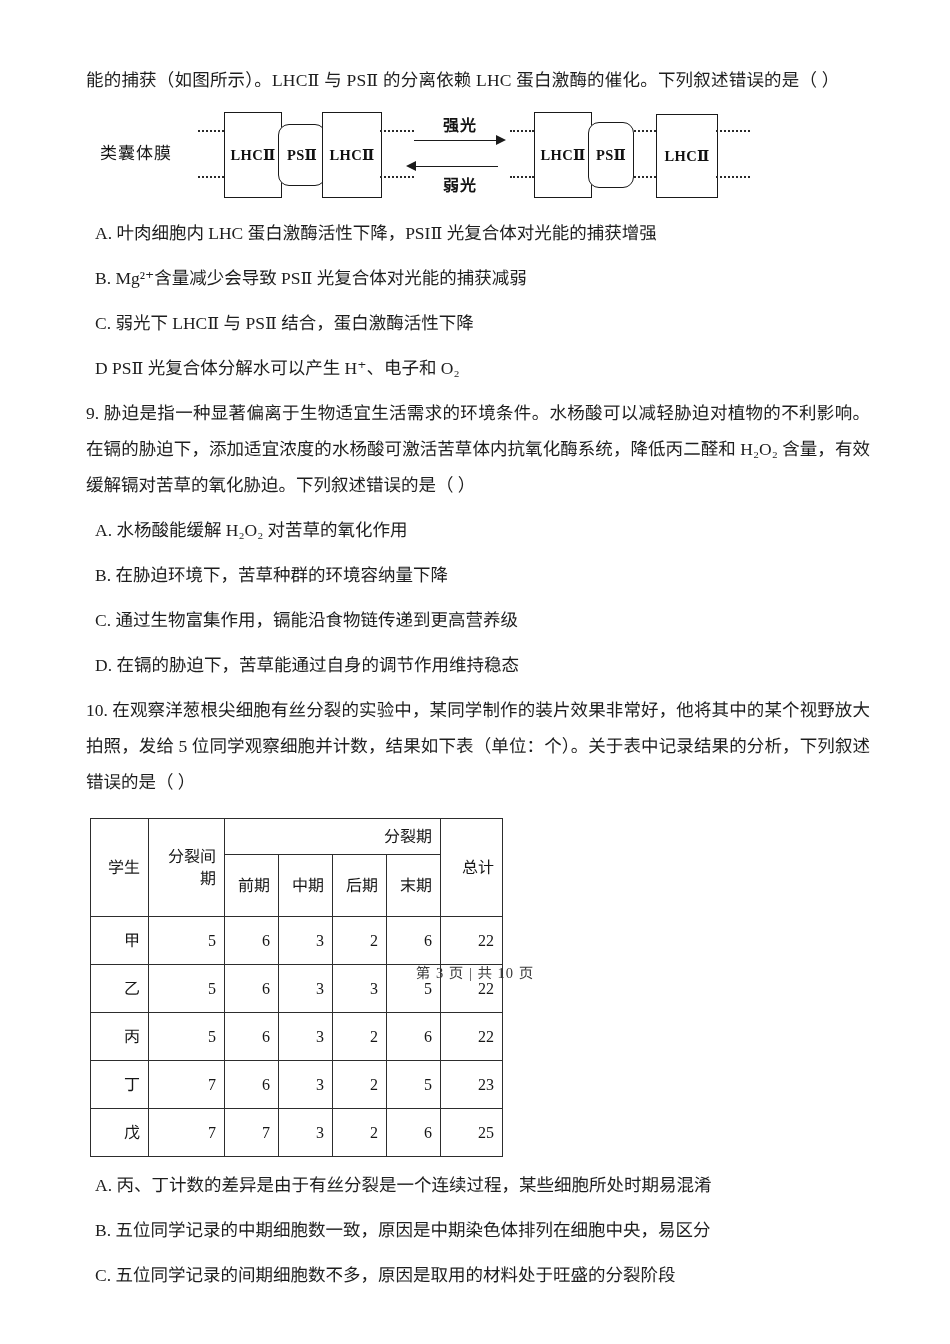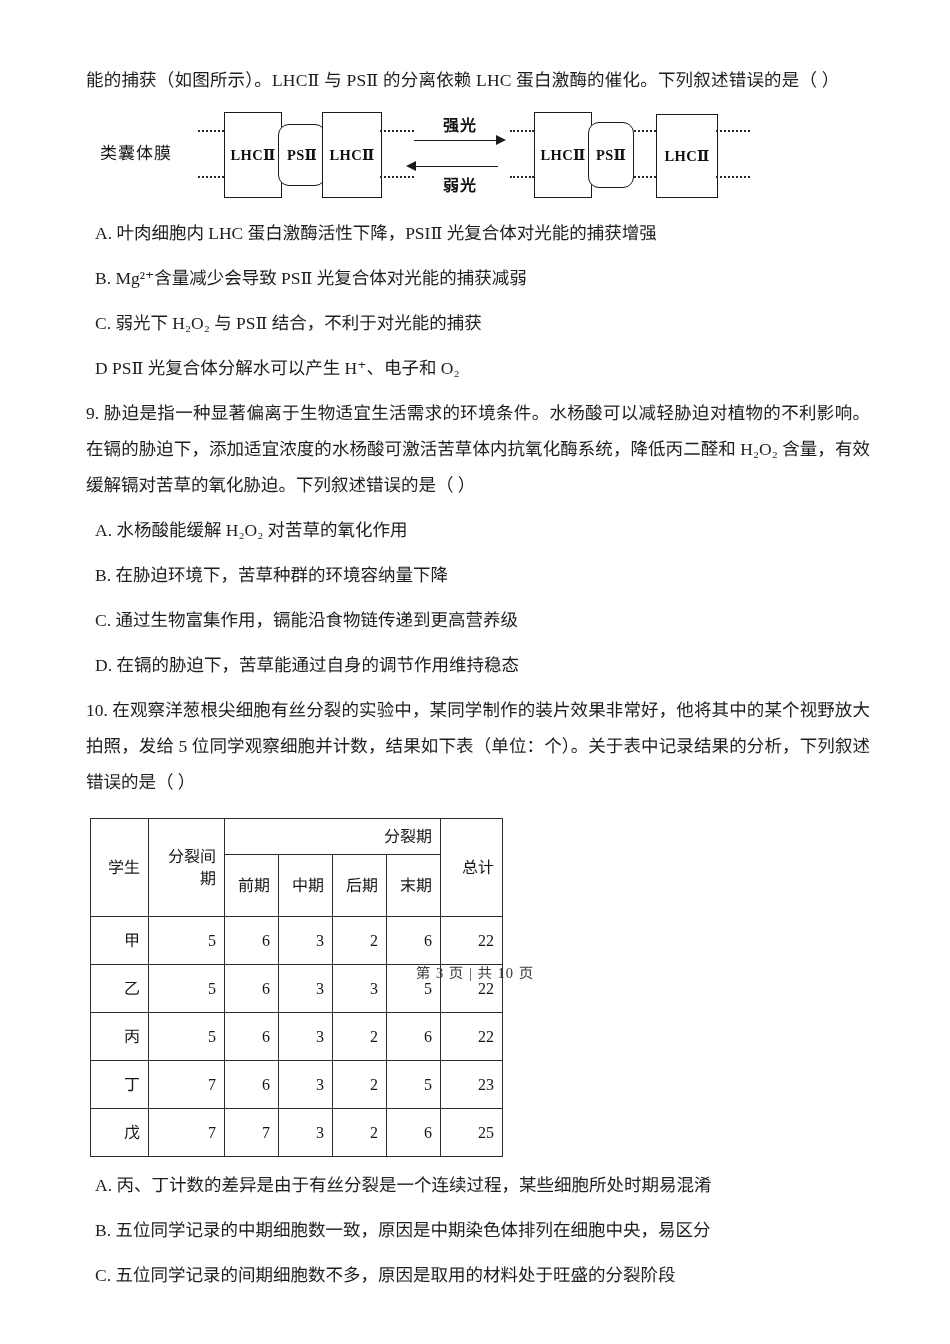--- a/index.html
+++ b/index.html
@@ -221,21 +221,21 @@
 
       <div class="cplx" style="left:566px; top:8px; width:60px; height:82px;">LHCⅡ</div>
 
       <span class="dots" style="left:626px; top:24px; width:34px;"></span>
       <span class="dots" style="left:626px; top:70px; width:34px;"></span>
     </div>
   </div>
 
   <p class="option">A. 叶肉细胞内 LHC 蛋白激酶活性下降，PSIⅡ 光复合体对光能的捕获增强</p>
   <p class="option">B. Mg²⁺含量减少会导致 PSⅡ 光复合体对光能的捕获减弱</p>
-  <p class="option">C. 弱光下 H₂O₂ 与 PSⅡ 结合，不利于对光能的捕获</p>
+  <p class="option">C. 弱光下 LHCⅡ 与 PSⅡ 结合，蛋白激酶活性下降</p>
   <p class="option">D  PSⅡ 光复合体分解水可以产生 H⁺、电子和 O₂</p>
 
   <p class="stem">9. 胁迫是指一种显著偏离于生物适宜生活需求的环境条件。水杨酸可以减轻胁迫对植物的不利影响。在镉的胁迫下，添加适宜浓度的水杨酸可激活苦草体内抗氧化酶系统，降低丙二醛和 H₂O₂ 含量，有效缓解镉对苦草的氧化胁迫。下列叙述错误的是（      ）</p>
   <p class="option">A. 水杨酸能缓解 H₂O₂ 对苦草的氧化作用</p>
   <p class="option">B. 在胁迫环境下，苦草种群的环境容纳量下降</p>
   <p class="option">C. 通过生物富集作用，镉能沿食物链传递到更高营养级</p>
   <p class="option">D. 在镉的胁迫下，苦草能通过自身的调节作用维持稳态</p>
 
   <p class="stem">10. 在观察洋葱根尖细胞有丝分裂的实验中，某同学制作的装片效果非常好，他将其中的某个视野放大拍照，发给 5 位同学观察细胞并计数，结果如下表（单位：个）。关于表中记录结果的分析，下列叙述错误的是（      ）</p>
 

